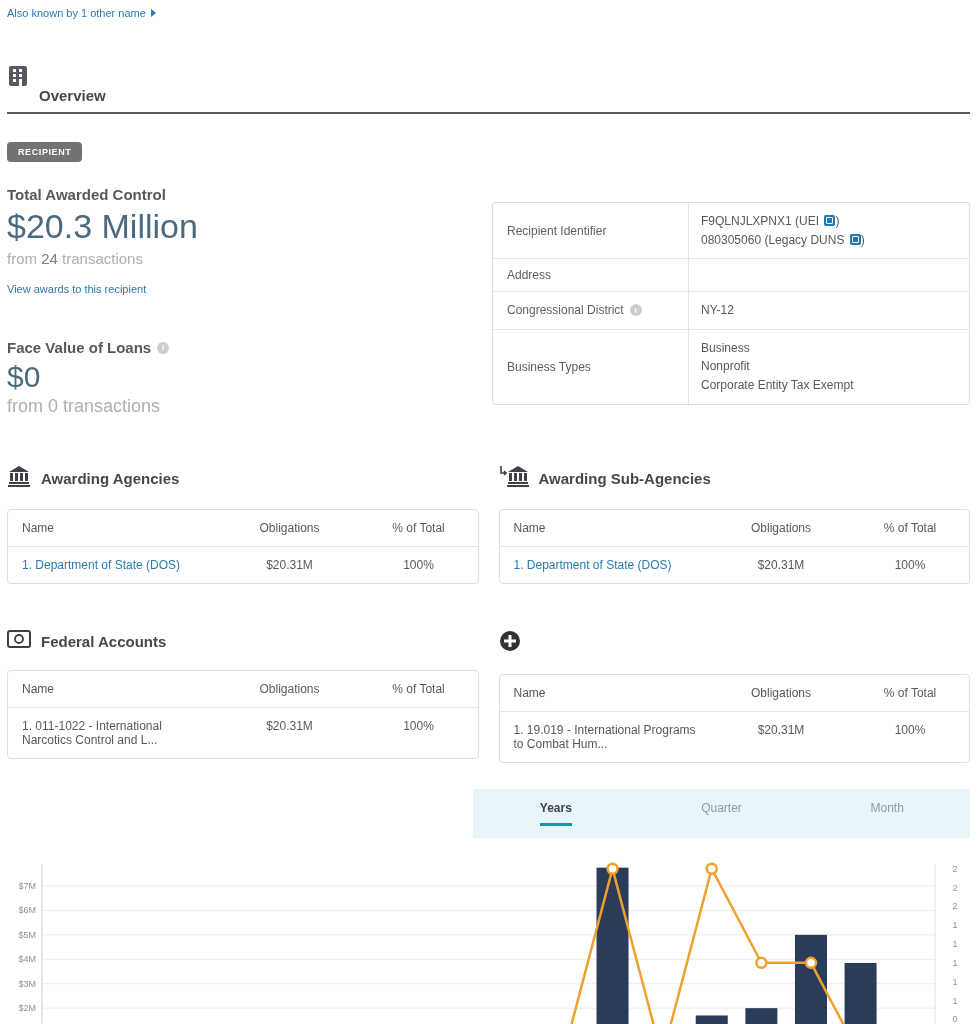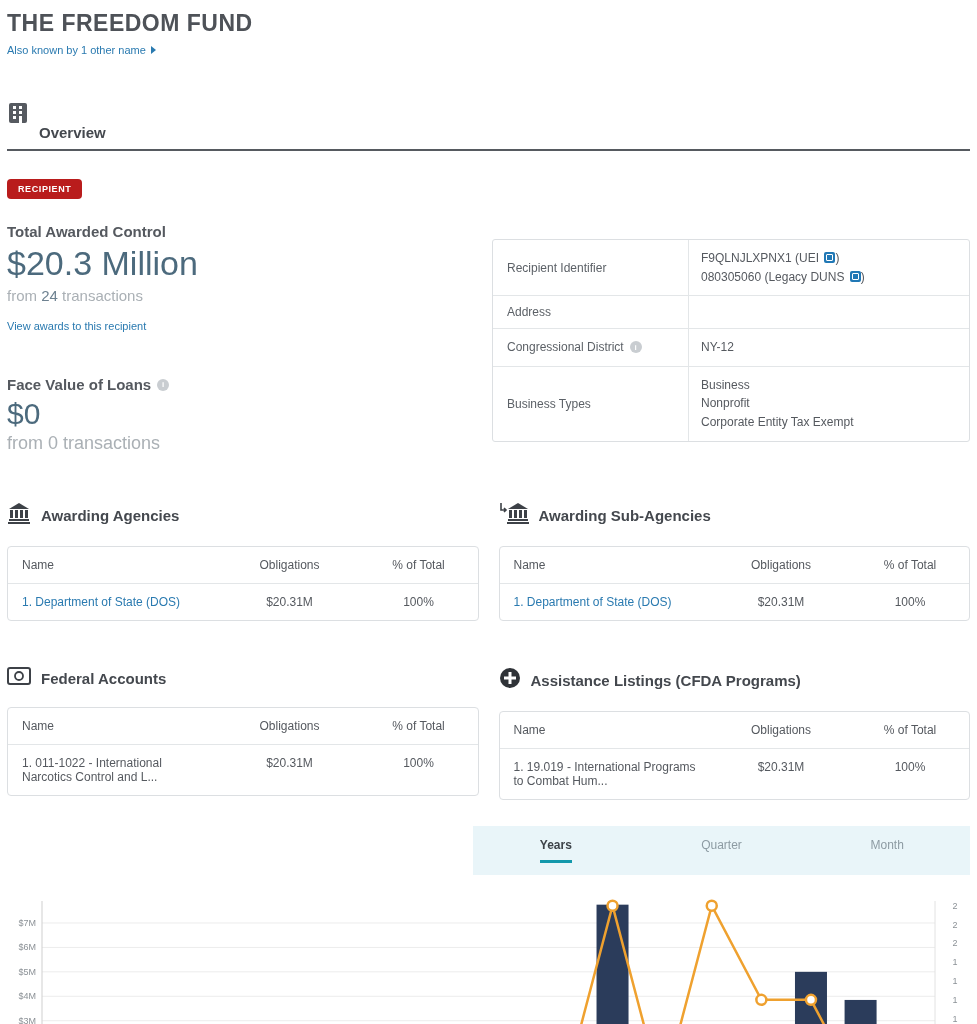--- a/index.html
+++ b/index.html
@@ -7,21 +7,21 @@
   .page { width:977px; margin:0 auto; padding:0 7px; position:relative; }
 
   .page-title { font-size:23px; font-weight:bold; color:#4e5258; letter-spacing:.5px; padding-top:10px; }
   .aka-link { display:inline-flex; align-items:center; gap:5px; margin-top:7px; font-size:11px; color:#2a7ab0; cursor:pointer; }
   .caret-right { width:0; height:0; border-left:5px solid #2a7ab0; border-top:4px solid transparent; border-bottom:4px solid transparent; display:inline-block; }
 
   .overview-row { display:flex; align-items:center; gap:10px; margin-top:30px; }
   .overview-label { font-size:15px; font-weight:bold; color:#44484e;margin-top:36px; }
   .overview-rule { border:none; border-top:2px solid #565a60; margin-top:8px; }
 
-  .recipient-badge { display:inline-block; margin-top:28px; background:#b91c1c; color:#fff; font-size:9px; font-weight:bold; letter-spacing:.6px; padding:5px 11px; border-radius:4px; }
+  .recipient-badge { display:inline-block; margin-top:28px; background:#737373; color:#fff; font-size:9px; font-weight:bold; letter-spacing:.6px; padding:5px 11px; border-radius:4px; }
 
   .main-grid { display:grid; grid-template-columns:1fr 478px; margin-top:24px; }
   .totals-label { font-size:15px; font-weight:bold; color:#55595f; }
   .totals-amount { font-size:34px; color:#4c6a7d; margin-top:4px; font-weight:normal; }
   .totals-from { font-size:15px; color:#aab0b5; margin-top:4px; }
   .totals-from .count { color:#6e8291; }
   .view-link { display:inline-block; margin-top:16px; font-size:11px; color:#2a7ab0; cursor:pointer; }
   .loans-block { margin-top:42px; }
   .loans-label-row { display:flex; align-items:center; gap:6px; }
   .info-icon { width:12px; height:12px; border-radius:50%; background:#c9cdd1; color:#fff; font-size:8px; font-weight:bold; display:inline-flex; align-items:center; justify-content:center; cursor:pointer; }
@@ -57,21 +57,20 @@
 
   .chart-wrap { margin-top:18px; }
 
   svg text { font-family:"Liberation Sans","DejaVu Sans",sans-serif; }
 </style>
 </head>
 <body>
 
 <div class="page">
 
-  <div class="page-title">THE FREEDOM FUND</div>
   <a class="aka-link">
     <span>Also known by 1 other name</span>
     <span class="caret-right"></span>
   </a>
 
   <div class="overview-row">
     <span>
       <svg width="22" height="22" viewBox="0 0 22 22">
           <rect x="2" y="1" width="18" height="20" rx="2" fill="#565a60"></rect>
           <rect x="6" y="4" width="3" height="3" fill="#fff"></rect>
@@ -235,21 +234,20 @@
 
     <div>
       <div class="section-head">
         <span>
           <svg width="22" height="22" viewBox="0 0 22 22">
               <circle cx="11" cy="11" r="10" fill="#2f3338"></circle>
               <rect x="9.5" y="5" width="3" height="12" fill="#fff"></rect>
               <rect x="5" y="9.5" width="12" height="3" fill="#fff"></rect>
             </svg>
         </span>
-        <span class="title">Assistance Listings (CFDA Programs)</span>
       </div>
       <div class="data-table">
           <div class="thead">
             <div class="cell c-name">Name</div>
             <div class="cell c-obl">Obligations</div>
             <div class="cell c-pct">% of Total</div>
           </div>
           <div class="trow">
             <div class="cell c-name">1. 19.019 - International Programs to Combat Hum...</div>
             <div class="cell c-obl">$20.31M</div>

